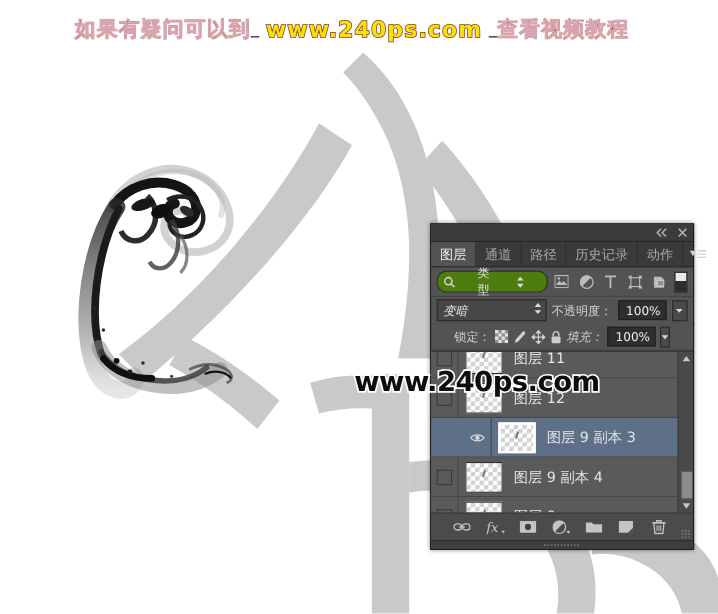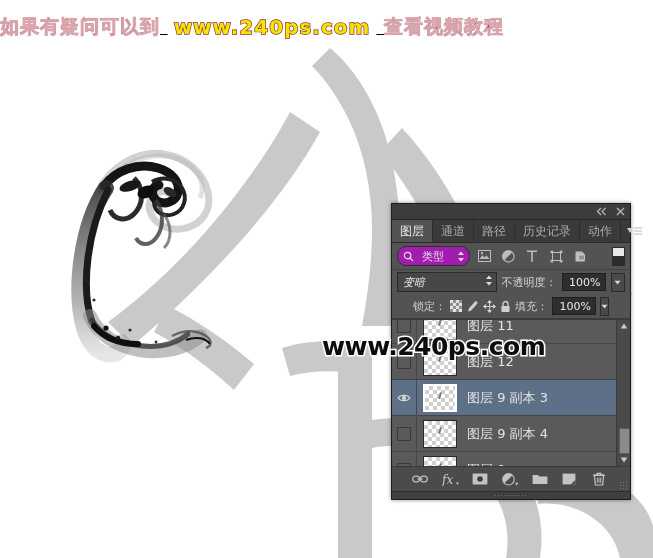--- a/index.html
+++ b/index.html
@@ -8,21 +8,21 @@
     background:#ffffff;
     font-family:"DejaVu Sans","Liberation Sans",sans-serif;
     overflow:hidden;
     position:relative;
   }
   #canvas{position:absolute;inset:0;width:653px;height:558px;overflow:hidden;background:#fff;}
 
   
   .banner{
     position:absolute;left:0;top:14px;width:572px;
-    text-align:left;
+    text-align:right;
     font-size:19px;font-weight:bold;
     letter-spacing:1px;
     white-space:nowrap;
     z-index:40;
     text-decoration:underline;
   }
   .banner span{display:inline-block;vertical-align:middle;}
   .b-cn{
     color:#8d3b45;
     -webkit-text-stroke:0.6px #d9a6ad;
@@ -101,23 +101,23 @@
     padding:0 6px;cursor:pointer;
   }
 
   
   .ps-filter{
     height:26px;background:#535353;
     display:flex;align-items:center;gap:4px;
     padding:0 5px;border-bottom:1px solid #444;flex:0 0 auto;
   }
   .filt-kind{
-    display:flex;align-items:center;gap:8px;
-    background:#a21caf;border:1px solid #2e2e2e;border-radius:9px;
-    height:18px;padding:0 4px 0 5px;min-width:62px;
+    display:flex;align-items:center;gap:20px;
+    background:#4d7c0f;border:1px solid #2e2e2e;border-radius:9px;
+    height:18px;padding:0 20px 0 5px;min-width:62px;
     cursor:pointer;
   }
   .filt-kind .lbl{font-size:11px;color:#e0e0e0;flex:1;}
   .filt-ico{width:20px;height:18px;display:flex;align-items:center;justify-content:center;cursor:pointer;opacity:.85;}
   .filt-toggle{margin-left:auto;width:11px;height:17px;background:linear-gradient(#e8e8e8 0 46%,#2c2c2c 46% 100%);border:1px solid #2a2a2a;cursor:pointer;}
 
   
   .ps-blend{
     height:24px;display:flex;align-items:center;
     padding:0 5px;gap:5px;flex:0 0 auto;
@@ -152,21 +152,21 @@
     background:#5a5a5a;border-top:1px solid #3a3a3a;
   }
   .ps-rows{position:absolute;left:0;top:-12px;right:13px;}
   .ps-row{
     height:36px;display:flex;align-items:center;
     border-bottom:1px solid #464646;
     background:#5a5a5a;
     box-sizing:border-box;
     cursor:pointer;
   }
-  .ps-row.selected{background:#5e7088;}
+  .ps-row.selected{background:#5e7088;padding-left:30px;}
   .eye-cell{
     width:24px;height:100%;display:flex;align-items:center;justify-content:center;
     border-right:1px solid #474747;flex:0 0 auto;cursor:pointer;
   }
   .eye-box{width:12px;height:12px;border:1px solid #3a3a3a;background:#5a5a5a;}
   .thumb{
     width:34px;height:28px;margin-left:6px;flex:0 0 auto;
     background-color:#fff;
     background-image:
       linear-gradient(45deg,#cfcfcf 25%,transparent 25%,transparent 75%,#cfcfcf 75%),
@@ -425,21 +425,21 @@
         <svg width="13" height="13" viewBox="0 0 13 13">
           <path d="M6.5 0.5 L8.3 2.6 H4.7 Z M6.5 12.5 L8.3 10.4 H4.7 Z M0.5 6.5 L2.6 4.7 V8.3 Z M12.5 6.5 L10.4 4.7 V8.3 Z M6.5 2 V11 M2 6.5 H11" fill="#cfcfcf" stroke="#cfcfcf" stroke-width="1"></path>
         </svg>
       </div>
       <div class="lock-ico">
         <svg width="11" height="13" viewBox="0 0 11 13">
           <path d="M3 6 V4 A2.5 2.5 0 0 1 8 4 V6" fill="none" stroke="#cfcfcf" stroke-width="1.3"></path>
           <rect x="1.4" y="6" width="8.2" height="6" rx="1" fill="#cfcfcf"></rect>
         </svg>
       </div>
-      <span class="lbl-txt" style="margin-left:auto;">填充：</span>
+      <span class="lbl-txt" style="margin-left:auto;font-style:italic;">填充：</span>
       <div class="num-field">100%</div>
       <div class="mini-drop">
         <svg width="7" height="5" viewBox="0 0 7 5">
             <path d="M0.5 0.8 L6.5 0.8 L3.5 4.4 Z" fill="#d8d8d8"></path>
           </svg>
       </div>
     </div>
 
     <div class="ps-list">
       <div class="ps-rows">

